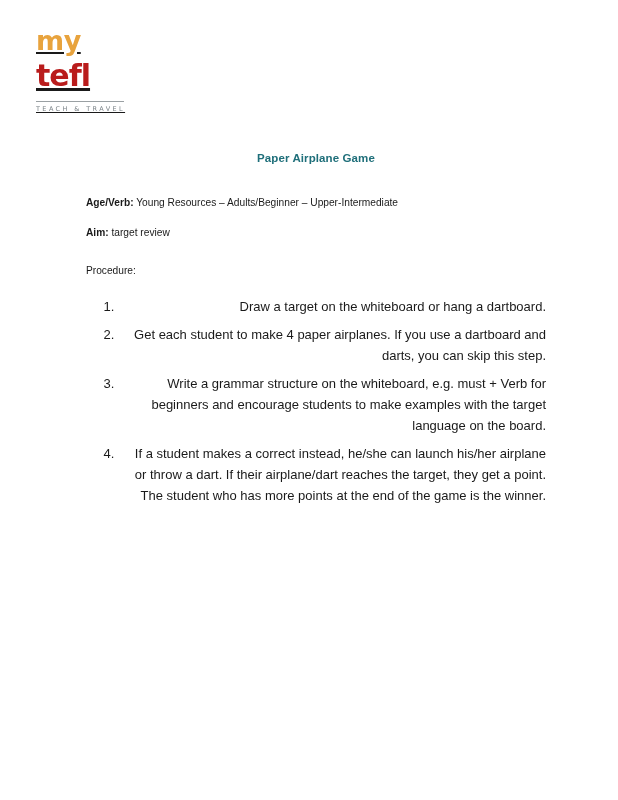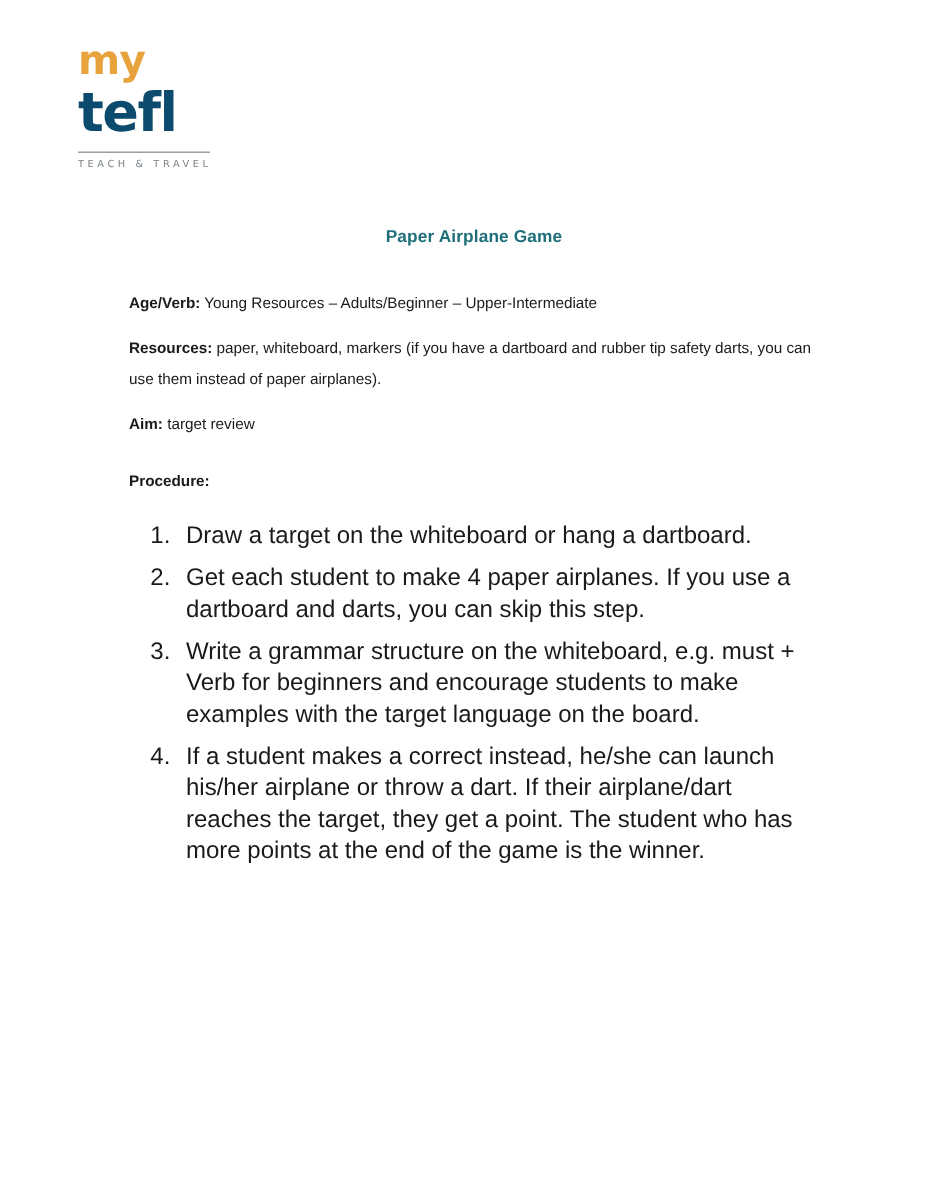--- a/index.html
+++ b/index.html
@@ -18,38 +18,39 @@
   .page {
     position: relative;
     width: 618px;
     height: 800px;
     background: #ffffff;
   }
 
   
   .logo {
     position: absolute;
-    left: 52px;
+    left: 36px;
     top: 28px;
     width: 100px;
+    text-decoration: underline;
   }
   .logo-my {
     font-family: "DejaVu Sans", sans-serif;
     font-weight: bold;
     font-size: 27px;
     line-height: 26px;
     color: #E8A33D;
     letter-spacing: -0.5px;
   }
   .logo-tefl {
     font-family: "DejaVu Sans", sans-serif;
     font-weight: bold;
-    font-size: 36px;
+    font-size: 30px;
     line-height: 40px;
-    color: #0c4a6e;
+    color: #b91c1c;
     letter-spacing: -1px;
     margin-top: 2px;
   }
   .logo-rule {
     width: 88px;
     height: 1px;
     background: #9aa0a3;
     margin-top: 5px;
     margin-bottom: 3px;
   }
@@ -79,29 +80,30 @@
     font-size: 10.2px;
     line-height: 21px;
     margin: 0 0 9px 0;
     color: #1a1a1a;
   }
   .meta-line .lbl {
     font-weight: bold;
   }
   .procedure-head {
     font-size: 10.2px;
-    font-weight: bold;
+    font-weight: normal;
     margin: 22px 0 0 0;
     color: #1a1a1a;
   }
   ol.steps {
     margin: 20px 0 0 0;
     padding-left: 32px;
-    font-size: 16px;
+    font-size: 13px;
     line-height: 21px;
+    text-align: right;
   }
   ol.steps li {
     margin-bottom: 7px;
     padding-left: 6px;
   }
 </style>
 </head>
 <body>
 
 <div class="page">
@@ -115,23 +117,20 @@
 
   <div class="doc">
 
     <h1 class="doc-title">Paper Airplane Game</h1>
 
     <p class="meta-line">
       <span class="lbl">Age/Verb:</span><span> Young Resources – Adults/Beginner – Upper-Intermediate</span>
     </p>
 
 
-    <p class="meta-line">
-      <span class="lbl">Resources:</span><span> paper, whiteboard, markers (if you have a dartboard and rubber tip safety darts, you can use them instead of paper airplanes).</span>
-    </p>
 
     <p class="meta-line">
       <span class="lbl">Aim:</span><span> target review</span>
     </p>
 
     <p class="procedure-head">Procedure:</p>
 
     <ol class="steps">
       <li>Draw a target on the whiteboard or hang a dartboard.</li>
       <li>Get each student to make 4 paper airplanes. If you use a dartboard and darts, you can skip this step.</li>

